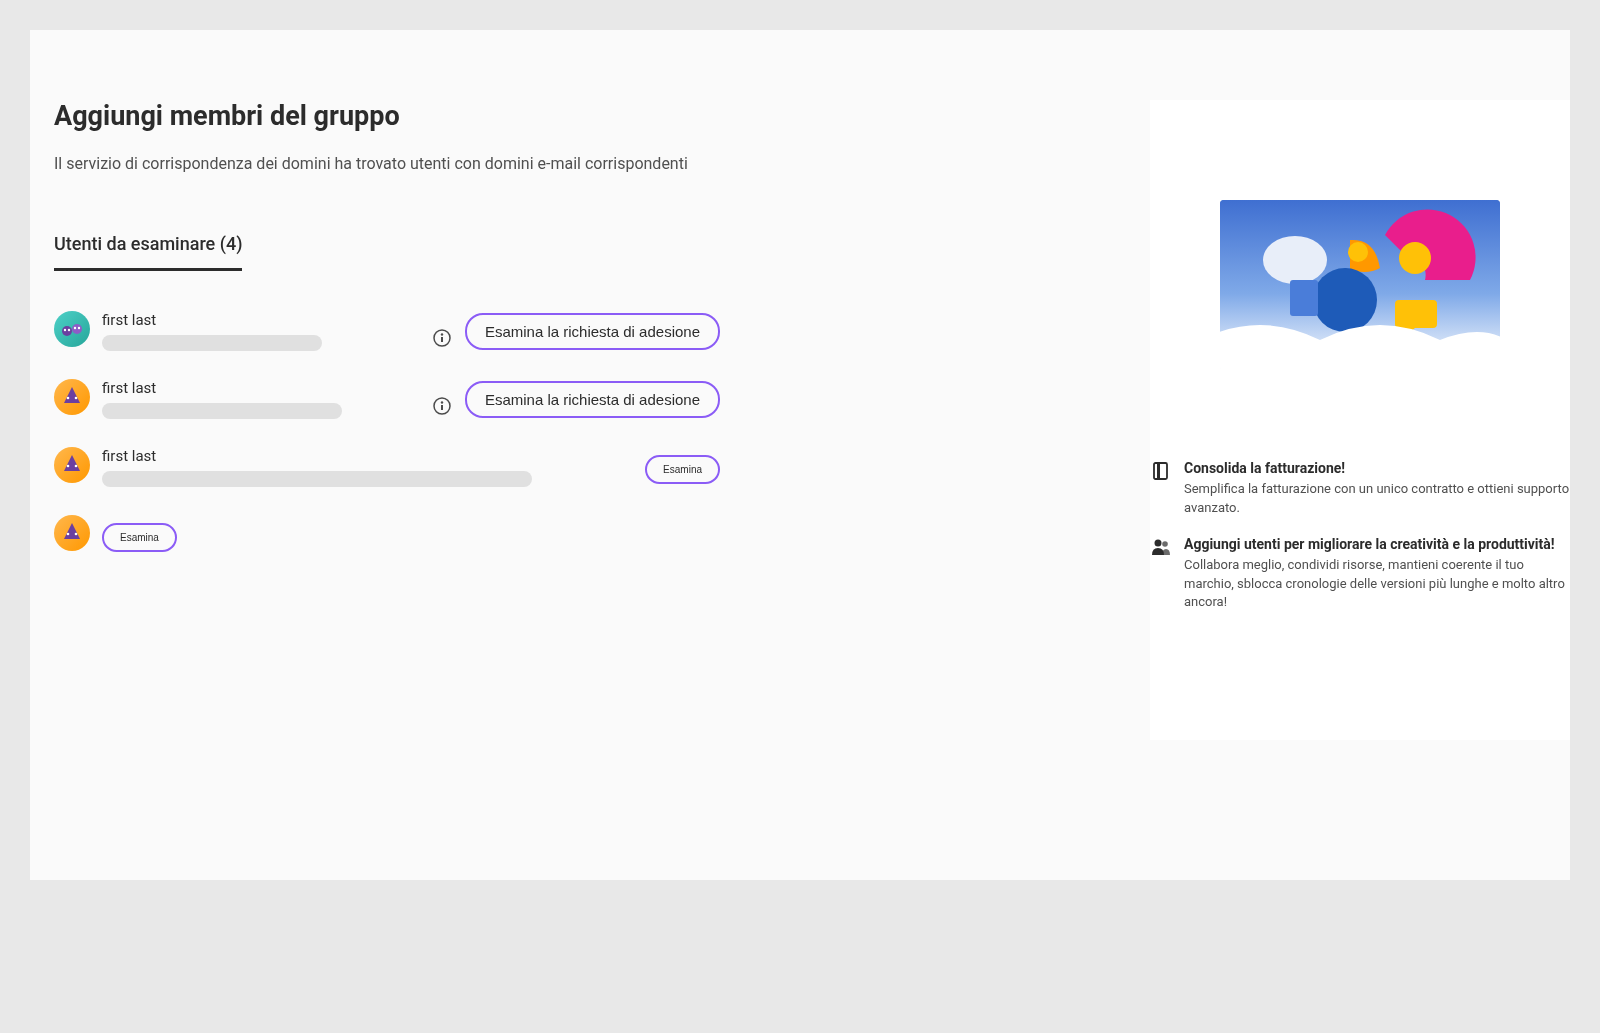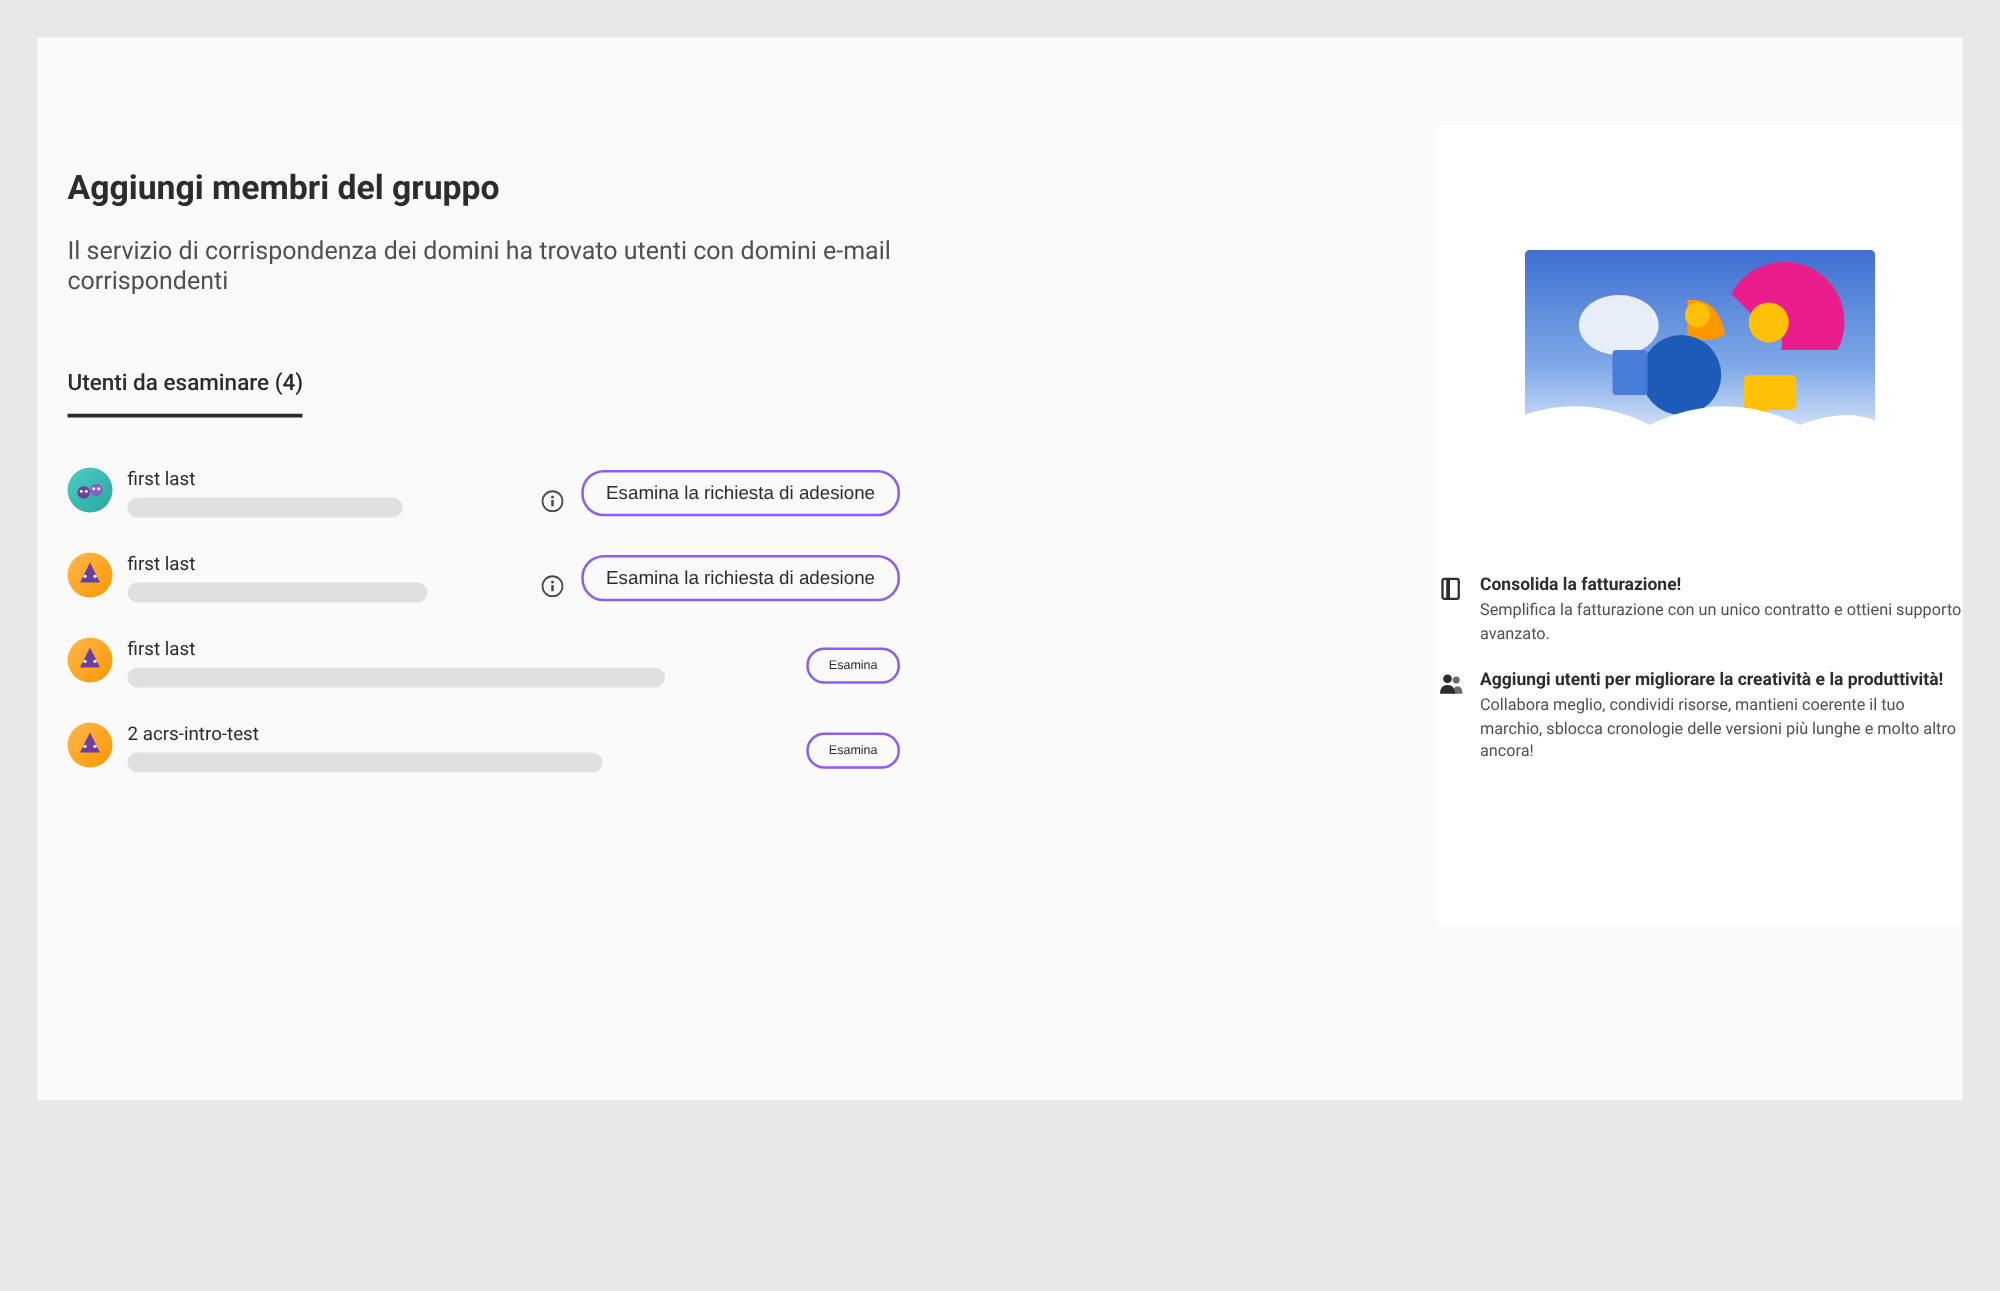--- a/index.html
+++ b/index.html
@@ -11,38 +11,37 @@
 }
 .container {
   background: #fafafa;
   min-height: 850px;
   padding: 70px 0 0 0;
 }
 .left-panel {
   width: 690px;
   float: left;
   padding-left: 24px;
-  margin-top: 34px;
 }
 .right-panel {
   width: 420px;
   float: right;
   background: #ffffff;
   min-height: 640px;
   padding: 100px 0 40px 0;
   margin-right: 0;
 }
 .page-title {
   font-size: 27px;
   font-weight: 700;
   color: #2c2c2c;
   margin-bottom: 22px;
 }
 .page-subtitle {
-  font-size: 20px;
+  font-size: 16px;
   color: #505050;
   margin-bottom: 60px;
 }
 .tabs {
   display: flex;
   gap: 28px;
   margin-bottom: 40px;
 }
 .tab {
   font-size: 18px;
@@ -223,24 +222,20 @@
       <button class="action-btn small">Esamina</button>
     </div>
 
     <div class="user-row">
       <div class="avatar orange">
         <svg viewBox="0 0 36 36">
             <polygon points="18,8 26,24 10,24" fill="#6b3fa0"></polygon>
             <circle cx="14" cy="19" r="1.3" fill="#fff"></circle>
             <circle cx="22" cy="19" r="1.3" fill="#fff"></circle>
           </svg>
-      </div>
-      <div class="user-info">
-        <div class="user-name">2 acrs-intro-test</div>
-        <div class="user-placeholder w4"></div>
       </div>
       <button class="action-btn small">Esamina</button>
     </div>
   </div>
 
   <div class="right-panel">
     <div class="hero-image">
       <svg viewBox="0 0 280 170">
         <rect x="0" y="0" width="280" height="170" fill="url(#bg)"></rect>
         <defs>

